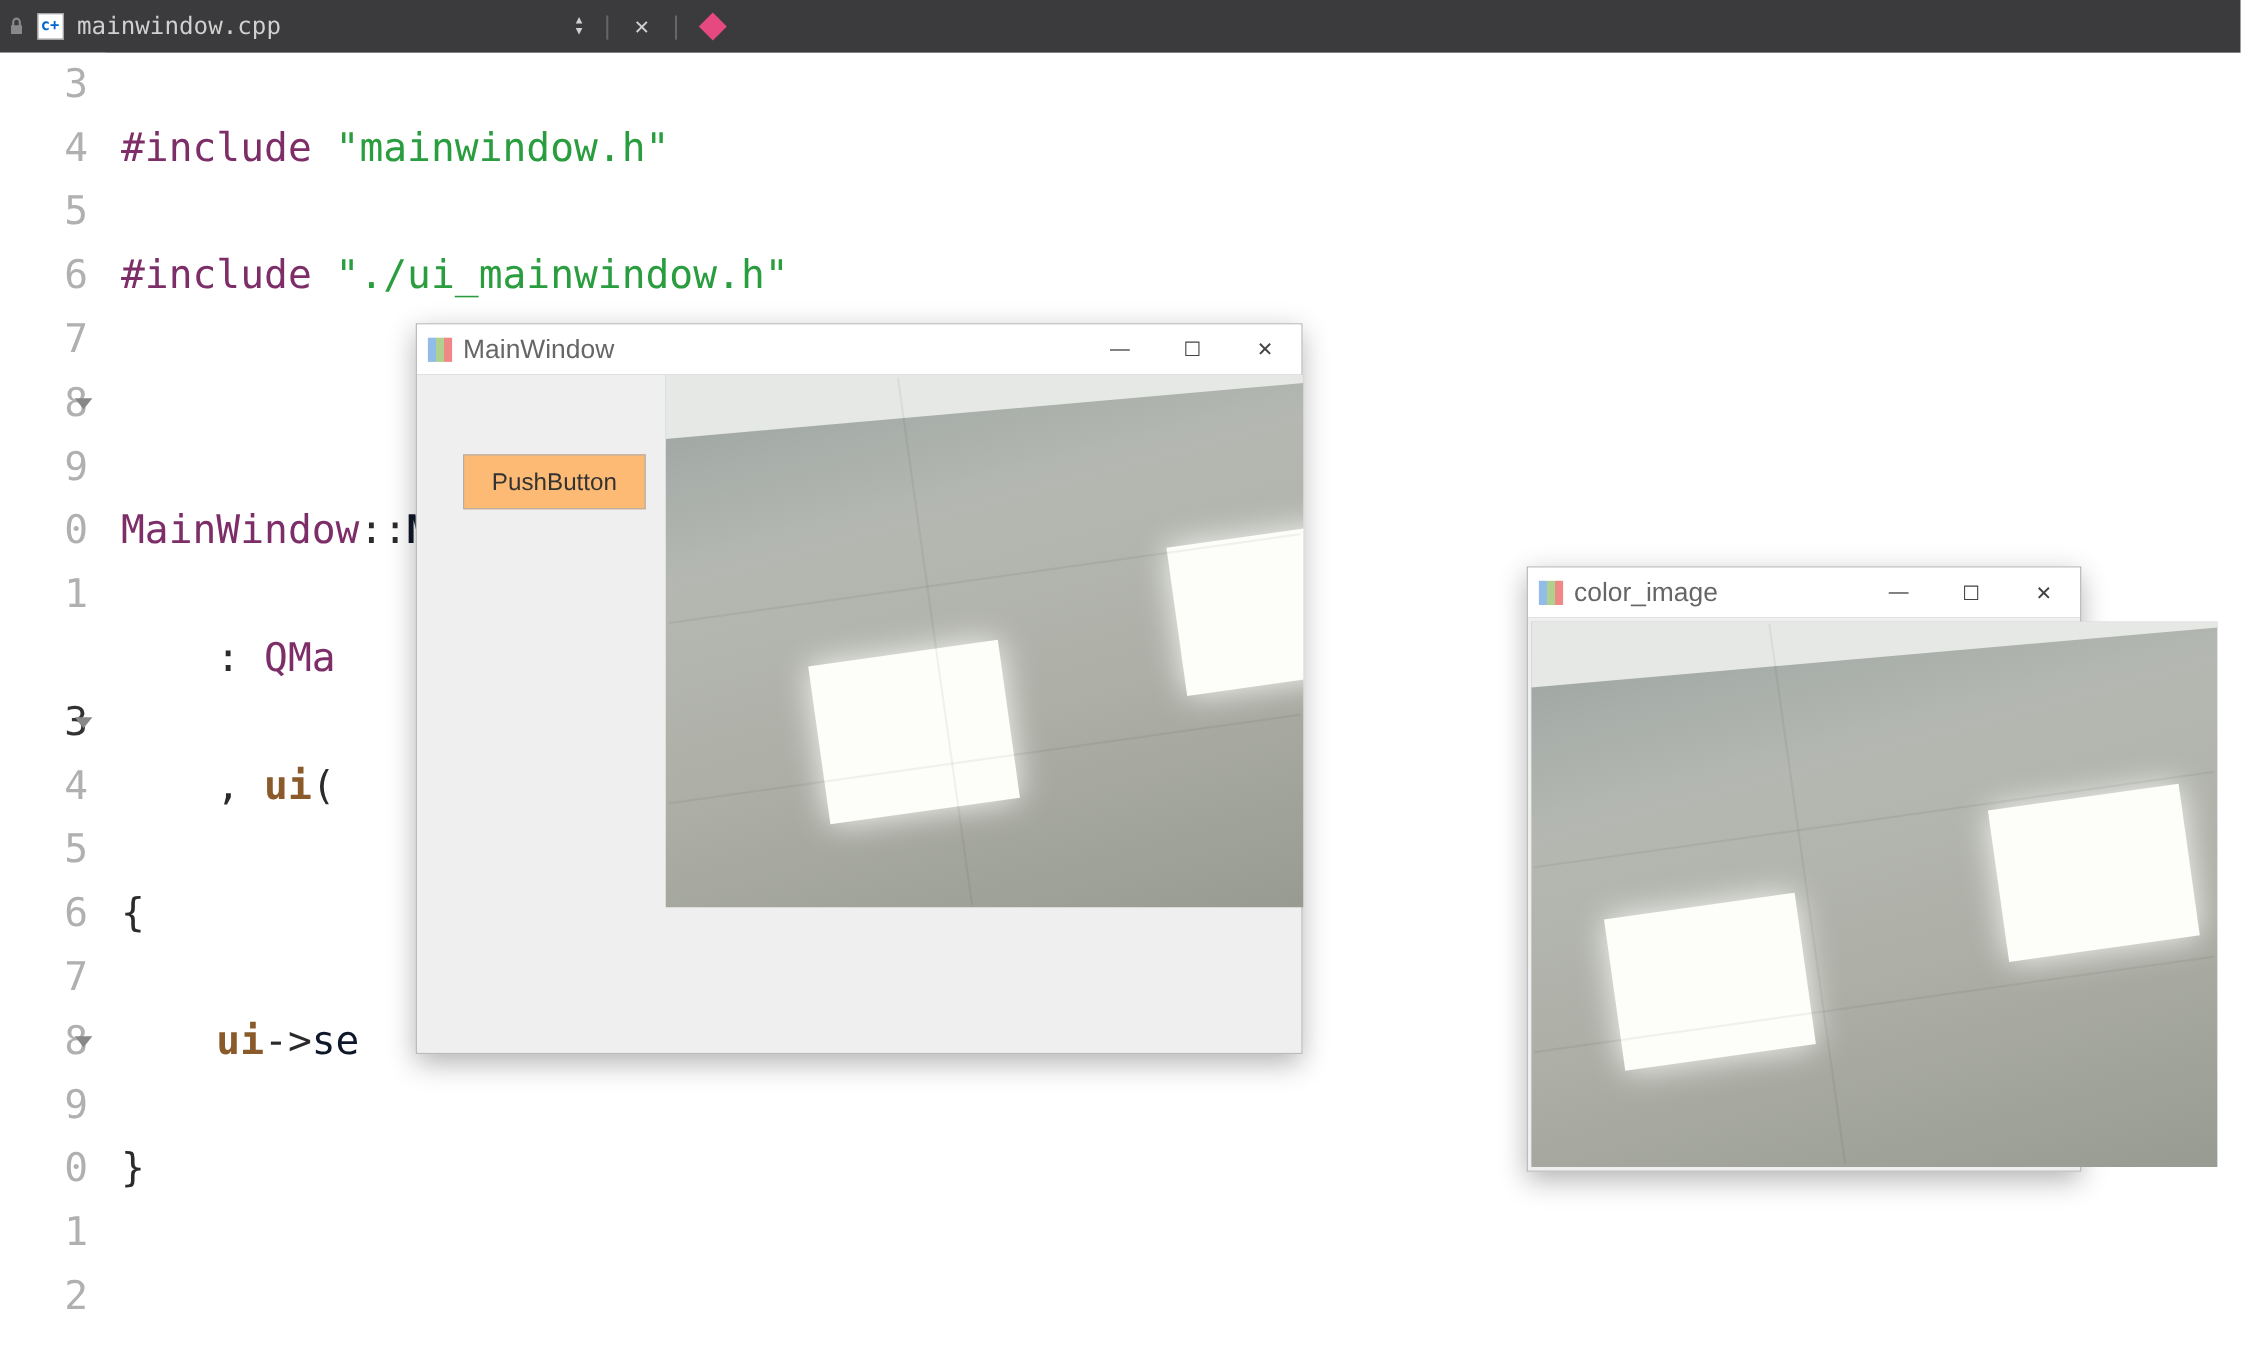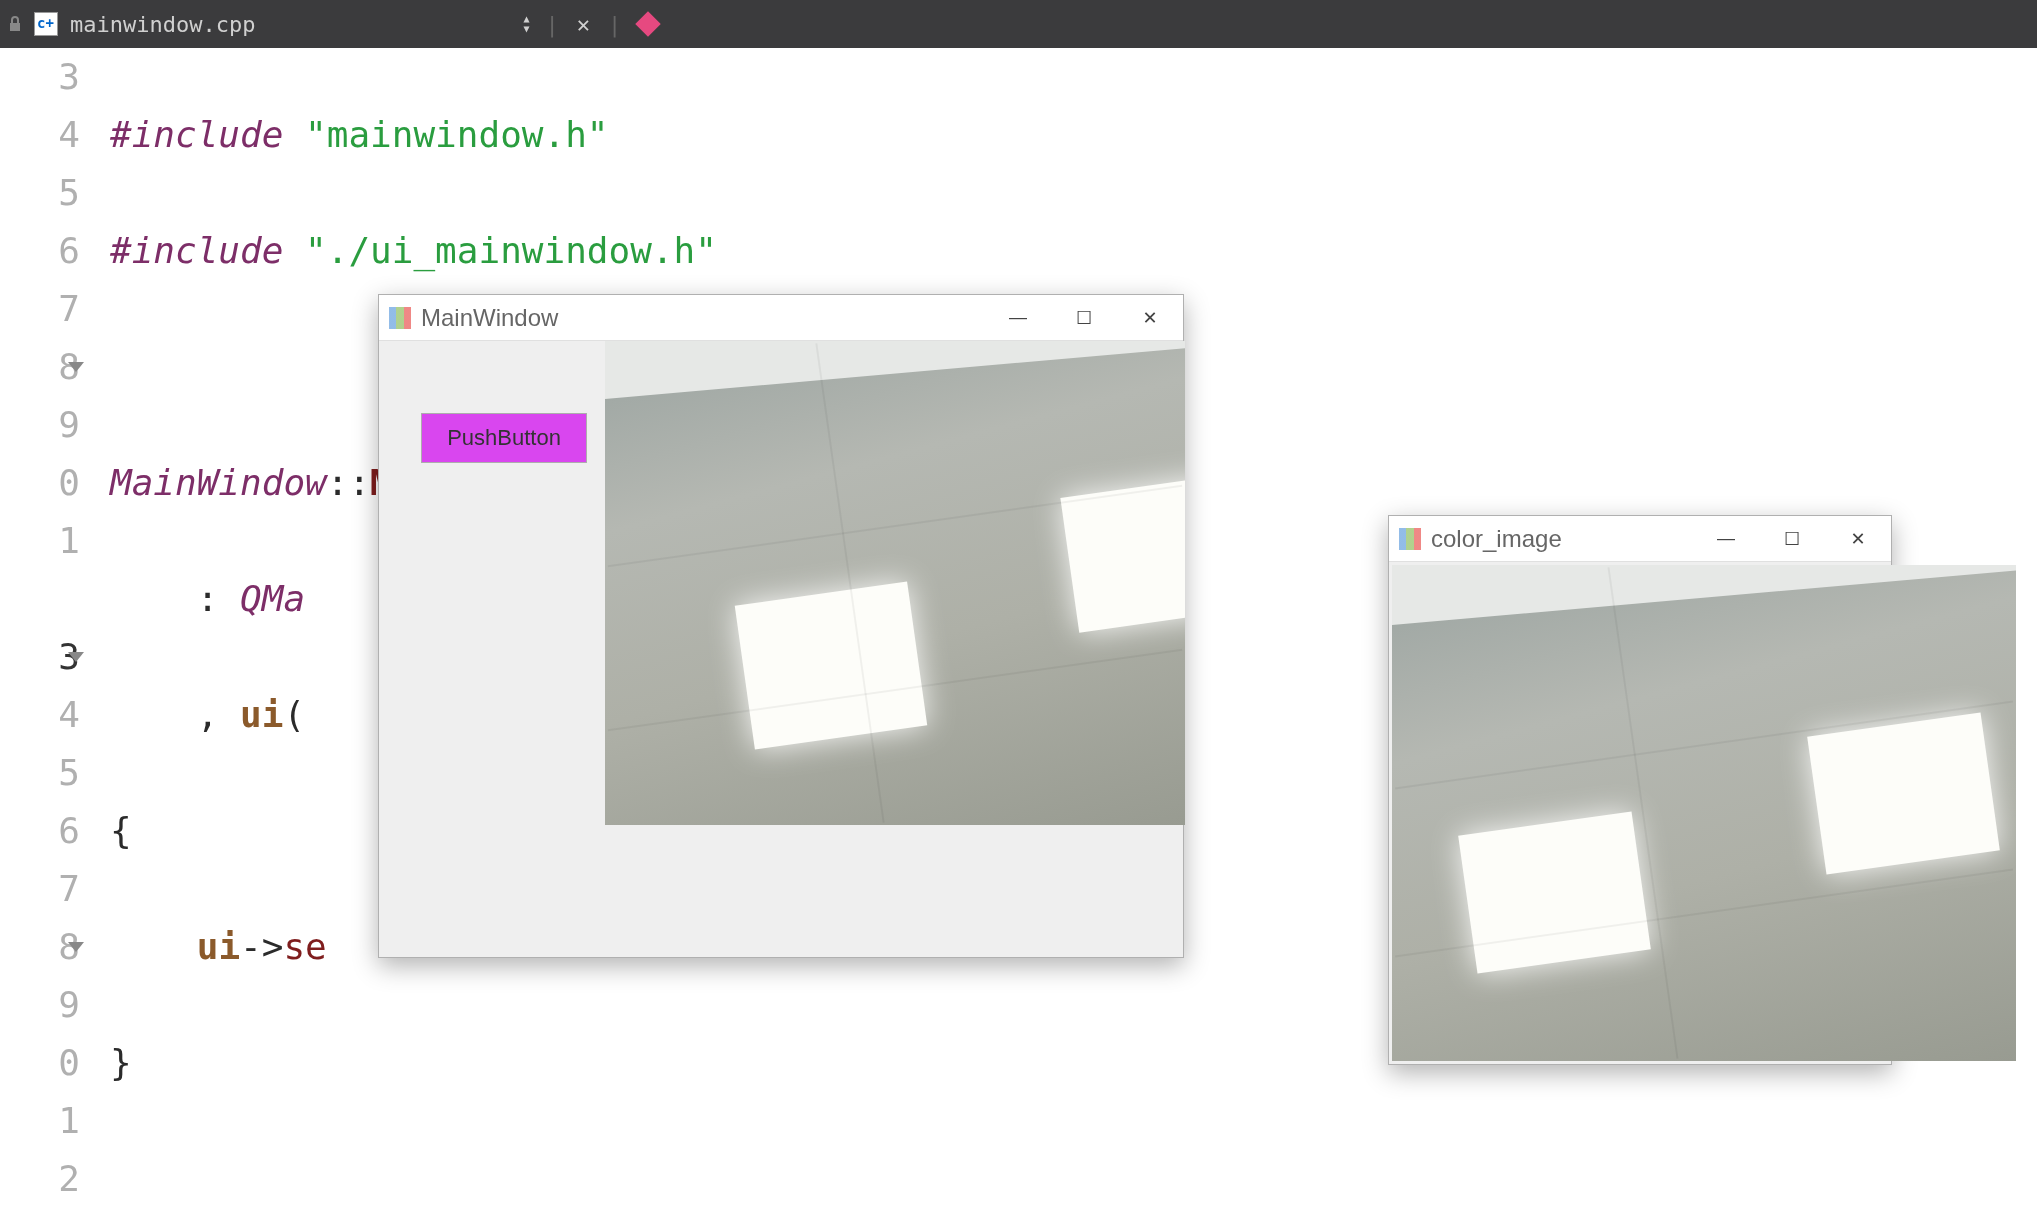--- a/index.html
+++ b/index.html
@@ -97,22 +97,22 @@
 }
 .code-body {
   flex: 1;
   font-size: 36px;
   line-height: 58px;
   padding-left: 14px;
   font-family: 'Consolas', monospace;
   white-space: pre;
 }
 .code-line { height: 58px; }
-.kw-purple { color: #7d2e68; font-style: italic; }
-.kw-teal { color: #7f1d1d; font-weight: 500; }
+.kw-purple { color: #7d2e68; }
+.kw-teal { color: #0f172a; font-weight: 500; }
 .kw-green { color: #2a9d3f; }
 .kw-dark { color: #2b2b2b; }
 .kw-brown { color: #8b5a2b; font-weight: bold; }
 .bold { font-weight: bold; }
 
 
 .floating-window {
   position: absolute;
   background: #f0f0f0;
   border: 1px solid #b0b0b0;
@@ -151,21 +151,21 @@
   padding: 0;
   background: #efefef;
   position: relative;
 }
 .push-button {
   position: absolute;
   left: 42px;
   top: 72px;
   width: 166px;
   height: 50px;
-  background: #d946ef;
+  background: #fdba74;
   border: 1px solid #adadad;
   font-size: 22px;
   color: #333;
   display: flex;
   align-items: center;
   justify-content: center;
   cursor: pointer;
 }
 
 

